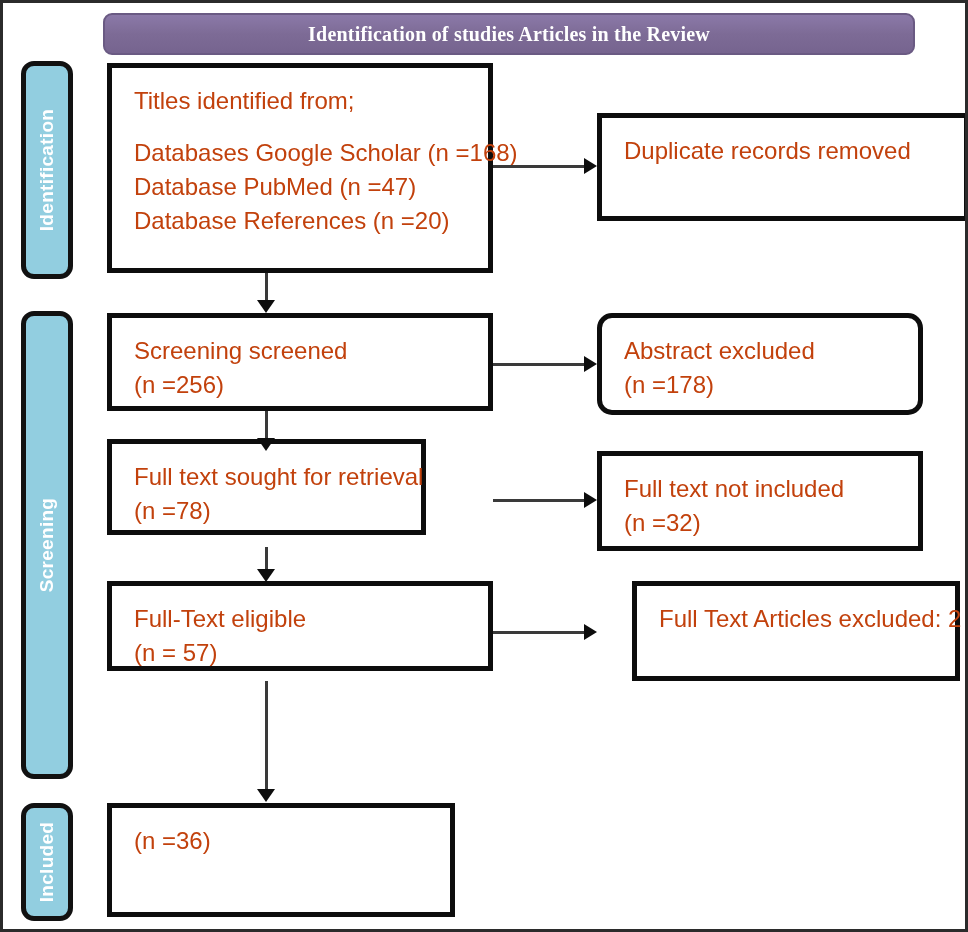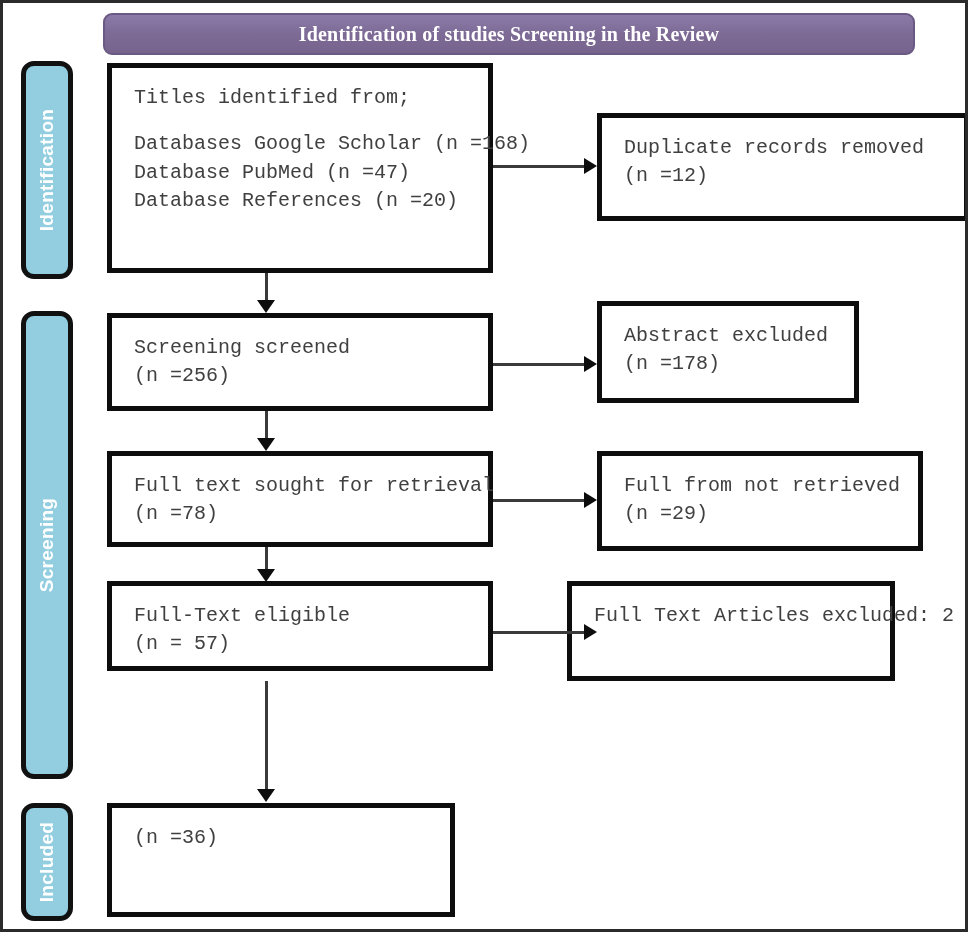--- a/index.html
+++ b/index.html
@@ -73,36 +73,36 @@
 
   
   .flow-box {
     position: absolute;
     background: #ffffff;
     border: 5px solid #0d0d0d;
     box-sizing: border-box;
     padding: 16px 0 0 22px;
   }
   .flow-box .line {
-    font-size: 20px;
-    color: #404040;
+    font-size: 24px;
+    color: #c2410c;
     line-height: 1.42;
     white-space: nowrap;
-    font-family: Liberation Mono, monospace;
+    font-family: Liberation Sans, sans-serif;
   }
   .flow-box .line.spacer-before { margin-top: 18px; }
 
   #box-titles        { left: 104px; top: 60px;  width: 386px; height: 210px; }
   #box-duplicates    { left: 594px; top: 110px; width: 372px; height: 108px; }
   #box-abstracts     { left: 104px; top: 310px; width: 386px; height: 98px; }
-  #box-abs-excluded  { left: 594px; top: 298px; width: 262px; height: 102px; }
-  #box-fulltext-seek { left: 104px; top: 448px; width: 386px; height: 96px; }
+  #box-abs-excluded  { left: 594px; top: 310px; width: 326px; height: 102px; border-radius: 15px; }
+  #box-fulltext-seek { left: 104px; top: 436px; width: 319px; height: 96px; }
   #box-not-retrieved { left: 594px; top: 448px; width: 326px; height: 100px; }
   #box-eligible      { left: 104px; top: 578px; width: 386px; height: 90px; }
-  #box-ft-excluded   { left: 564px; top: 578px; width: 328px; height: 100px; }
+  #box-ft-excluded   { left: 629px; top: 578px; width: 328px; height: 100px; }
   #box-included      { left: 104px; top: 800px; width: 348px; height: 114px; }
 
   
   .conn {
     position: absolute;
   }
   .conn-v {
     width: 3px;
     background: #3a3a3a;
   }
@@ -144,21 +144,21 @@
   #arrow-h3     { left: 581px; top: 489px; }
   #conn-h4      { left: 490px; top: 628px; width: 92px; }
   #arrow-h4     { left: 581px; top: 621px; }
 </style>
 </head>
 <body>
 
 <div id="canvas">
 
   <div class="header-banner" id="header-banner">
-    <span class="header-text">Identification of studies Screening in the Review</span>
+    <span class="header-text">Identification of studies Articles in the Review</span>
   </div>
 
   <div class="phase-bar" id="phase-identification">
     <span class="phase-label">Identification</span>
   </div>
   <div class="phase-bar" id="phase-screening">
     <span class="phase-label">Screening</span>
   </div>
   <div class="phase-bar" id="phase-included">
     <span class="phase-label">Included</span>
@@ -166,41 +166,40 @@
 
   <div class="flow-box" id="box-titles">
     <div class="line">Titles identified from;</div>
     <div class="line spacer-before">Databases Google Scholar (n =168)</div>
     <div class="line">Database PubMed (n =47)</div>
     <div class="line">Database References (n =20)</div>
   </div>
 
   <div class="flow-box" id="box-duplicates">
     <div class="line">Duplicate records removed</div>
-    <div class="line">(n =12)</div>
   </div>
 
   <div class="flow-box" id="box-abstracts">
     <div class="line">Screening screened</div>
     <div class="line">(n =256)</div>
   </div>
 
   <div class="flow-box" id="box-abs-excluded">
     <div class="line">Abstract excluded</div>
     <div class="line">(n =178)</div>
   </div>
 
   <div class="flow-box" id="box-fulltext-seek">
     <div class="line">Full text sought for retrieval</div>
     <div class="line">(n =78)</div>
   </div>
 
   <div class="flow-box" id="box-not-retrieved">
-    <div class="line">Full from not retrieved</div>
-    <div class="line">(n =29)</div>
+    <div class="line">Full text not included</div>
+    <div class="line">(n =32)</div>
   </div>
 
   <div class="flow-box" id="box-eligible">
     <div class="line">Full-Text eligible</div>
     <div class="line">(n = 57)</div>
   </div>
 
   <div class="flow-box" id="box-ft-excluded">
     <div class="line">Full Text Articles excluded: 2</div>
   </div>

